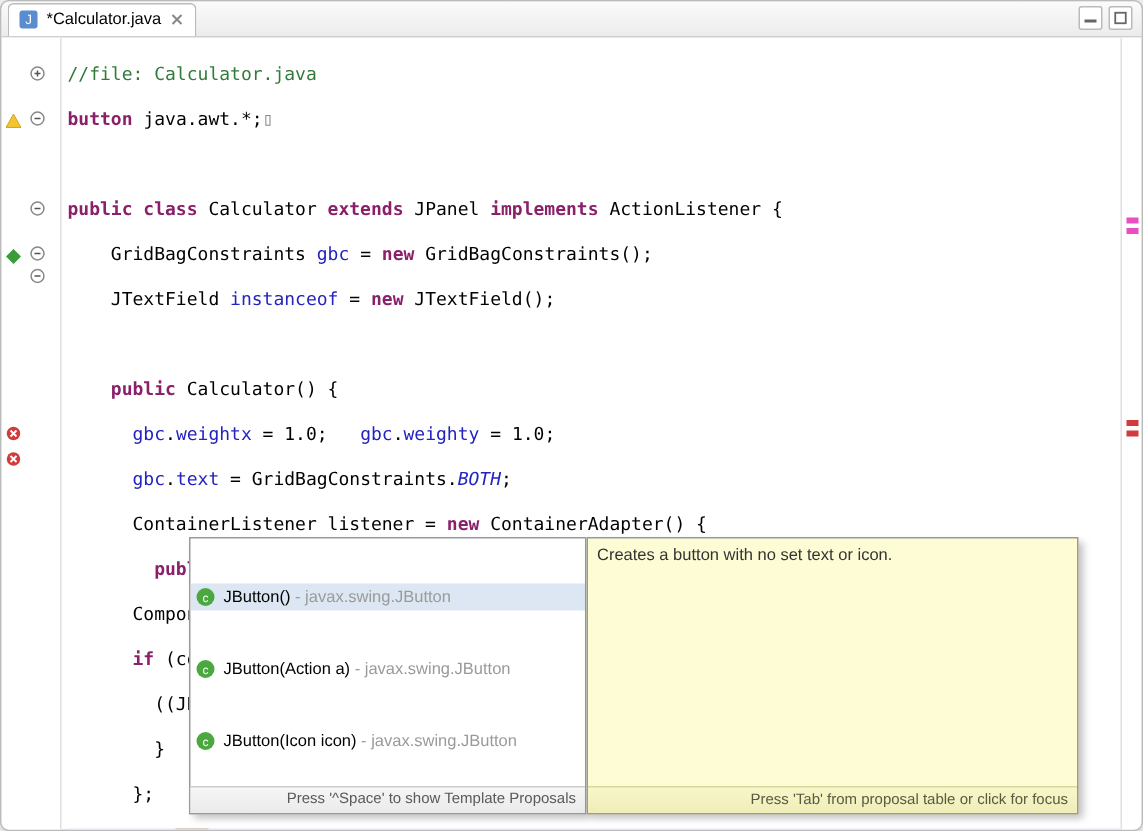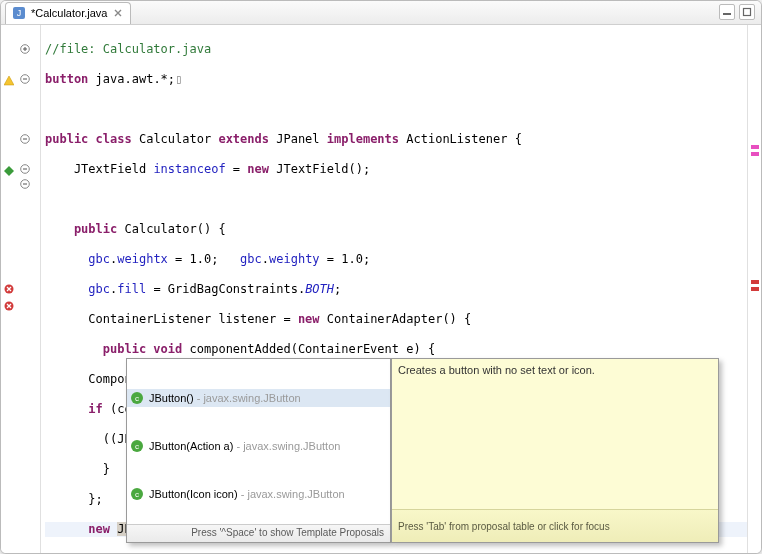--- a/index.html
+++ b/index.html
@@ -31,21 +31,21 @@
   .popup { position:absolute; left:125px; top:333px; width:265px; height:185px; border:1px solid #9a9a9a; background:#fff; box-shadow: 3px 3px 5px rgba(0,0,0,0.25); display:flex; flex-direction:column; font-family:"Lucida Grande",Arial,sans-serif; font-size:11px;}
   .popup-list { flex:1; overflow:hidden; }
   .popup-item { display:flex; align-items:center; gap:6px; height:18px; padding:0 4px; }
   .popup-item.selected { background:#dce7f3; }
   .popup-bullet { width:12px; height:12px; border-radius:50%; background:#4aa83f; display:inline-flex; align-items:center; justify-content:center; color:#fff; font-size:8px; flex:none;}
   .popup-primary { color:#000; }
   .popup-secondary { color:#9a9a9a;margin-top:36px; }
   .popup-footer { height:18px; border-top:1px solid #ccc; background:linear-gradient(#f6f6f6,#eaeaea); font-size:10px; color:#5a5a5a; display:flex; align-items:flex-start; justify-content:flex-end; padding:0 6px;}
   .doc-popup { position:absolute; left:390px; top:333px; width:328px; height:185px; border:1px solid #9a9a9a; background:#fdfcd5; box-shadow:3px 3px 5px rgba(0,0,0,0.25); display:flex; flex-direction:column; font-family:"Lucida Grande",Arial,sans-serif; font-size:11px;}
   .doc-body { flex:1; padding:4px 6px; color:#333;}
-  .doc-footer { height:18px; border-top:1px solid #d6d59c; background:linear-gradient(#f8f7c9,#efedb8); font-size:10px; color:#5a5a42; display:flex; align-items:center; justify-content:flex-start; padding:16px 6px;}
+  .doc-footer { height:18px; border-top:1px solid #d6d59c; background:linear-gradient(#f8f7c9,#efedb8); font-size:10px; color:#5a5a42; display:flex; align-items:center; justify-content:flex-end; padding:1px 6px;}
   svg { display:block; }
 </style>
 </head>
 <body>
 
 <div class="window">
 
   <div class="tabbar">
     <div class="tab">
       <span class="tab-icon">
@@ -126,25 +126,26 @@
             <path d="M3 5 H7" stroke="#555" stroke-width="1"></path>
           </svg></div>
     </div>
 
     
     <div class="code">
 <div class="code-line"><span class="cmt">//file: Calculator.java</span></div>
 <div class="code-line"><span class="kw">button</span><span> java.awt.*;</span><span class="dim">▯</span></div>
 <div class="code-line"></div>
 <div class="code-line"><span class="kw">public class</span><span> Calculator </span><span class="kw">extends</span><span> JPanel </span><span class="kw">implements</span><span> ActionListener {</span></div>
+<div class="code-line"><span>    GridBagConstraints </span><span class="field">gbc</span><span> = </span><span class="kw">new</span><span> GridBagConstraints();</span></div>
 <div class="code-line"><span>    JTextField </span><span class="field">instanceof</span><span> = </span><span class="kw">new</span><span> JTextField();</span></div>
 <div class="code-line"></div>
 <div class="code-line"><span class="kw">    public</span><span> Calculator() {</span></div>
 <div class="code-line"><span class="field">      gbc</span><span>.</span><span class="field">weightx</span><span> = 1.0;   </span><span class="field">gbc</span><span>.</span><span class="field">weighty</span><span> = 1.0;</span></div>
-<div class="code-line"><span class="field">      gbc</span><span>.</span><span class="field">fill</span><span> = GridBagConstraints.</span><span class="static-it">BOTH</span><span>;</span></div>
+<div class="code-line"><span class="field">      gbc</span><span>.</span><span class="field">text</span><span> = GridBagConstraints.</span><span class="static-it">BOTH</span><span>;</span></div>
 <div class="code-line"><span>      ContainerListener listener = </span><span class="kw">new</span><span> ContainerAdapter() {</span></div>
 <div class="code-line"><span class="kw">        public void</span><span> componentAdded(ContainerEvent e) {</span></div>
 <div class="code-line"><span>      Component comp = e.getChild();</span></div>
 <div class="code-line"><span class="kw">      if</span><span> (comp </span><span class="kw">instanceof</span><span> JButton)</span></div>
 <div class="code-line"><span>        ((JButton)comp).addActionListener(Calculator.</span><span class="kw">this</span><span>);</span></div>
 <div class="code-line"><span>        }</span></div>
 <div class="code-line"><span>      };</span></div>
 <div class="code-line current-line"><span class="kw">      new</span><span> </span><span class="sel">JBu</span><span class="cursor"></span></div>
 
 

